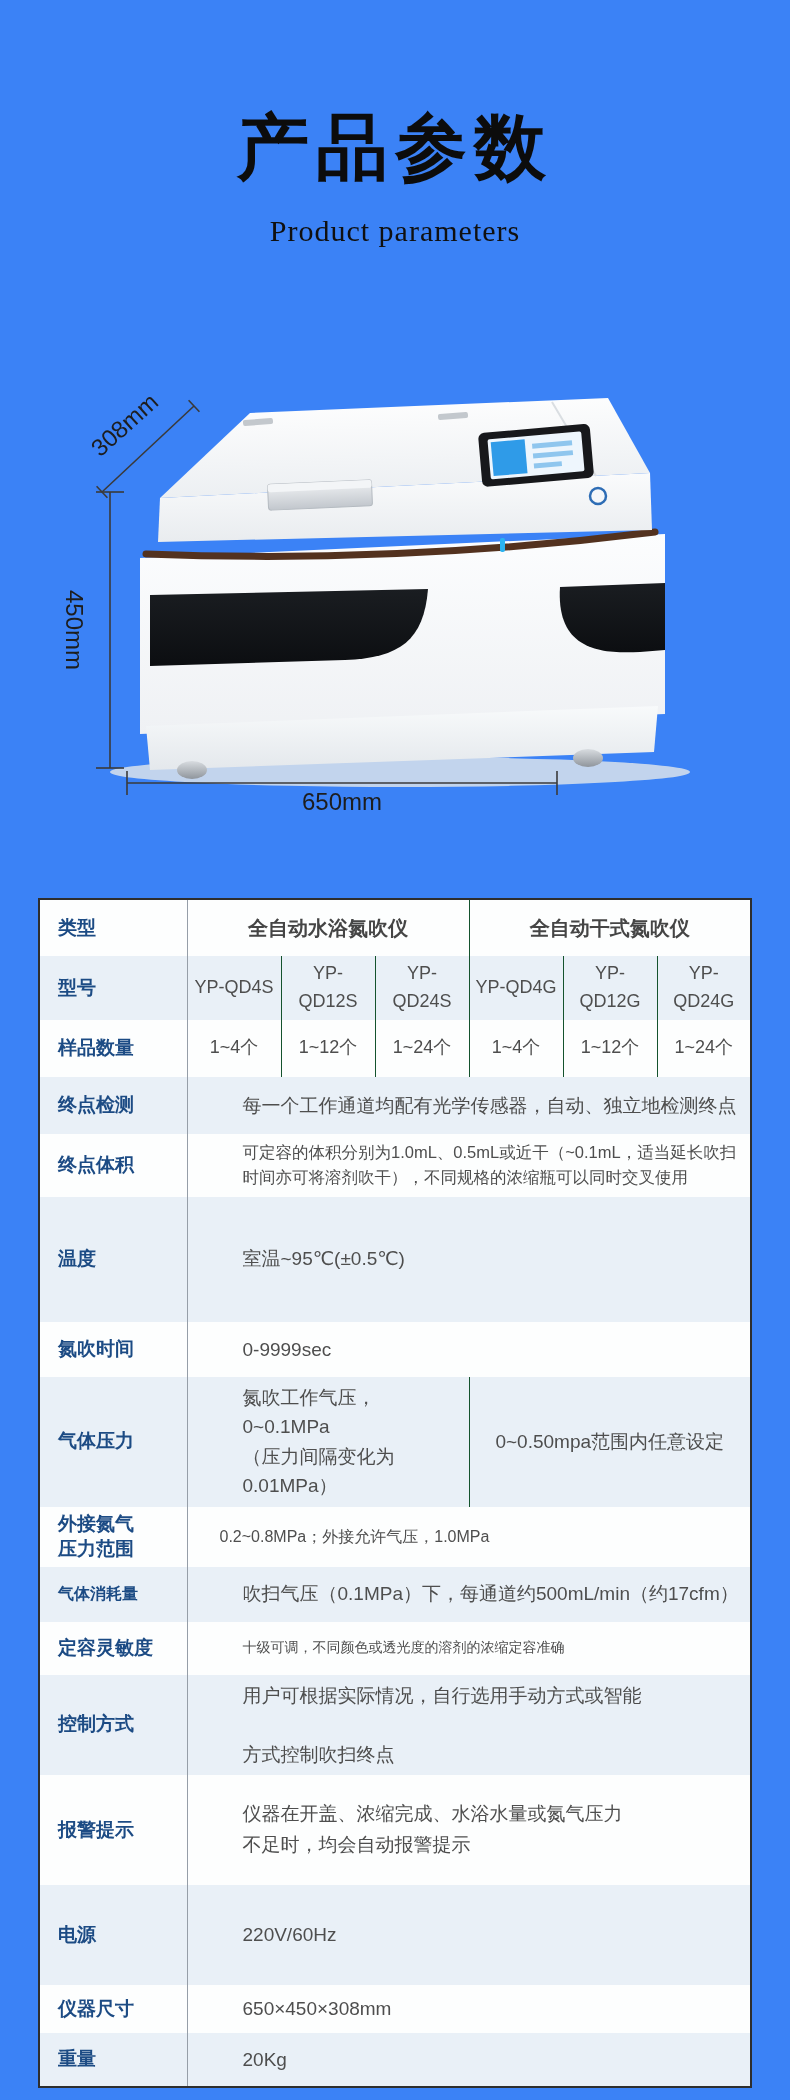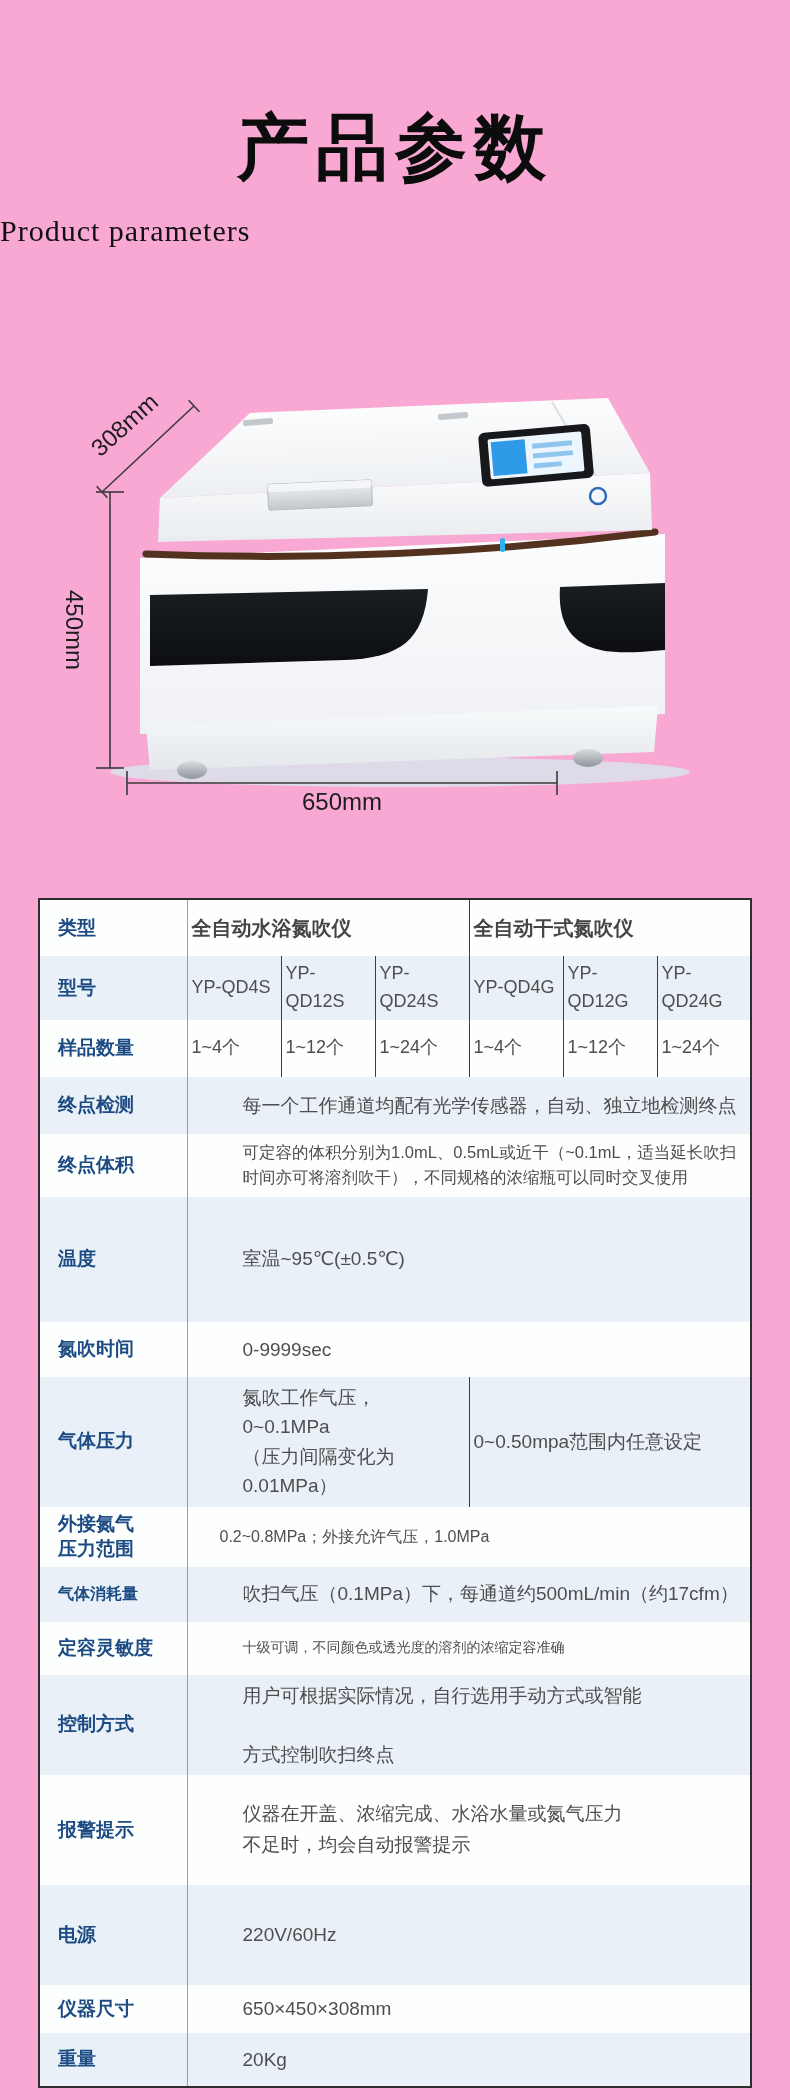--- a/index.html
+++ b/index.html
@@ -1,33 +1,33 @@
 <!DOCTYPE html>
 <html><head>
 <meta charset="utf-8">
 <style>
   html,body{margin:0;padding:0}
-  .page{position:relative;width:790px;height:2100px;background:#f9a8d4;overflow:hidden;
+  .page{position:relative;width:790px;height:2100px;background:#3b82f6;overflow:hidden;
         font-family:"Liberation Sans","DejaVu Sans",sans-serif}
   .title{position:absolute;left:0;top:100px;width:790px;text-align:center;
          font-family:"Liberation Serif","DejaVu Serif",serif;font-weight:700;
          font-size:72px;letter-spacing:7px;color:#0c0c0c}
-  .subtitle{position:absolute;left:0;top:214px;width:790px;text-align:left;
+  .subtitle{position:absolute;left:0;top:214px;width:790px;text-align:center;
             font-family:"Liberation Serif","DejaVu Serif",serif;font-size:30px;
             letter-spacing:1px;color:#101010}
   .figure{position:absolute;left:0;top:280px;width:790px;height:540px}
 
   table.spec{position:absolute;left:38px;top:898px;width:714px;border-collapse:collapse;
              table-layout:fixed;background:#fdfefe;border:2px solid #2e2e2e}
   table.spec td{vertical-align:middle;white-space:pre-line;overflow:hidden}
   td.lab{border-right:1px solid #969ea8;color:#1c4b84;font-size:19px;font-weight:700;
          padding-left:18px;line-height:1.3}
   td.val{color:#4e4e4e;font-size:19px;padding:6px 8px 6px 55px;line-height:1.55}
   td.val + td.val{border-left:1px solid #14532d}
-  td.val.c{padding:4px 4px;}
+  td.val.c{padding:4px 4px;text-align:center}
   tr:nth-child(even){background:#e9f0f7}
   tr:nth-child(1){height:57px}  tr:nth-child(1) td.val{font-weight:700;color:#454545;font-size:20px}
   tr:nth-child(2){height:57px}  tr:nth-child(2) td.val{font-size:18px}
   tr:nth-child(3){height:57px}  tr:nth-child(3) td.val{font-size:18px}
   tr:nth-child(4){height:57px}
   tr:nth-child(5){height:52px}  tr:nth-child(5) td.val{font-size:16.5px}
   tr:nth-child(6){height:125px} tr:nth-child(6) td.val{line-height:2.05}
   tr:nth-child(7){height:55px}
   tr:nth-child(8){height:55px}
   tr:nth-child(9){height:60px}  tr:nth-child(9) td.val{font-size:16px;line-height:1.5;padding-left:32px}

